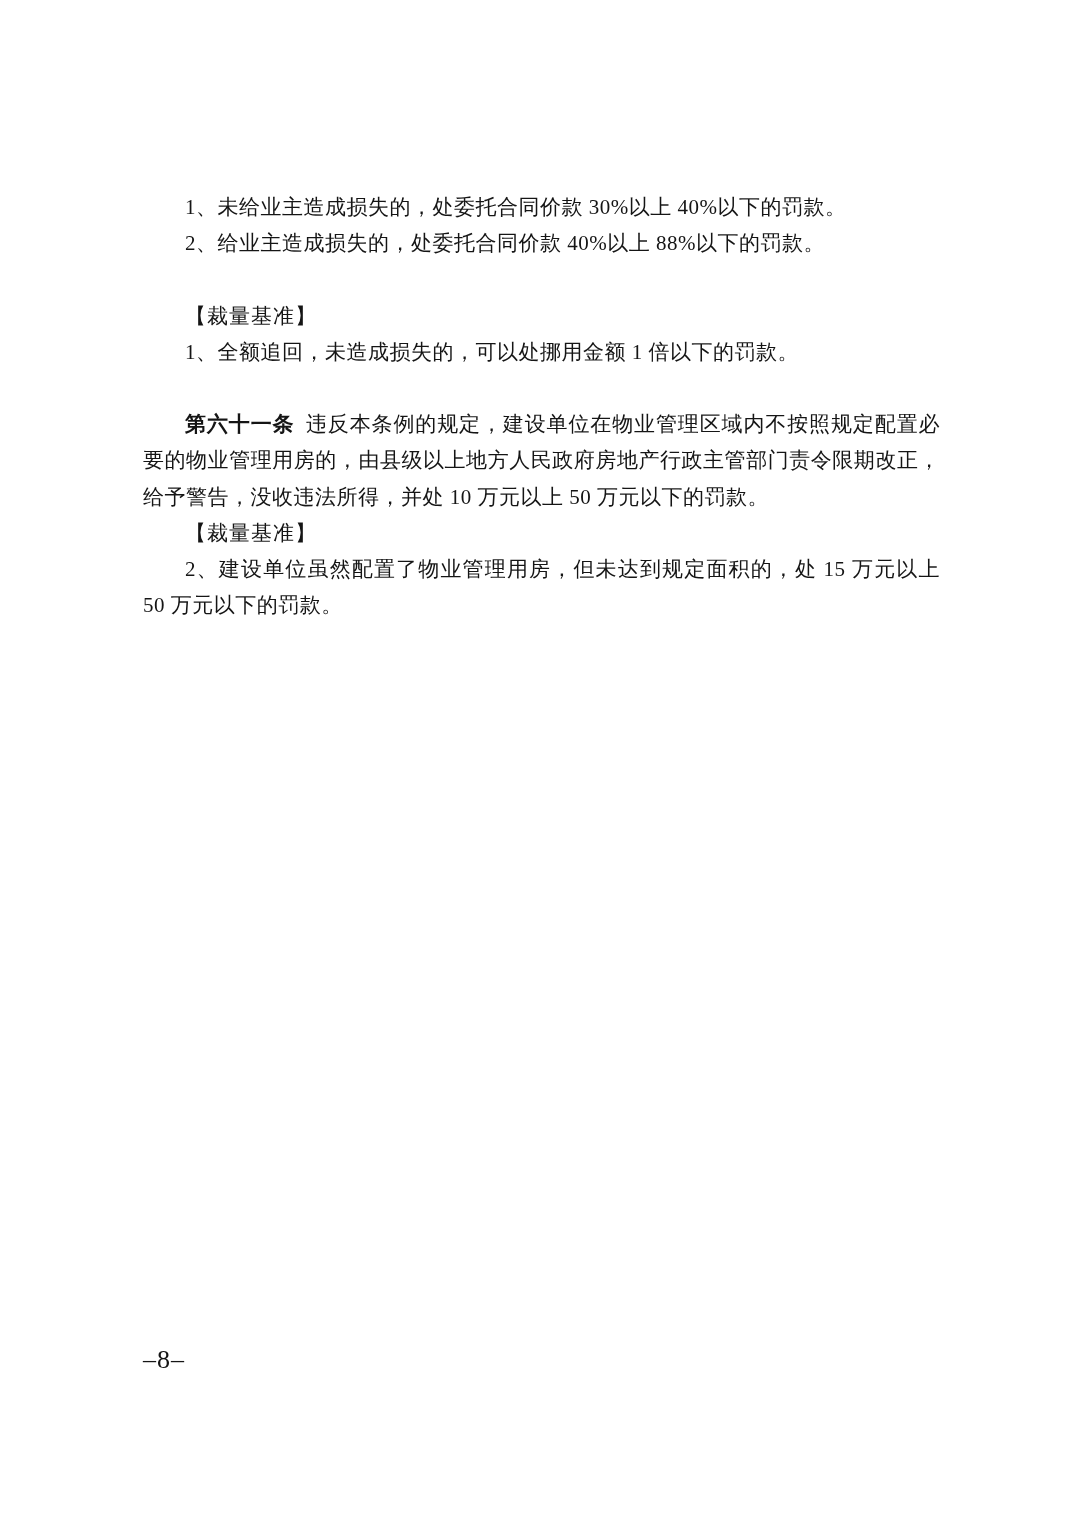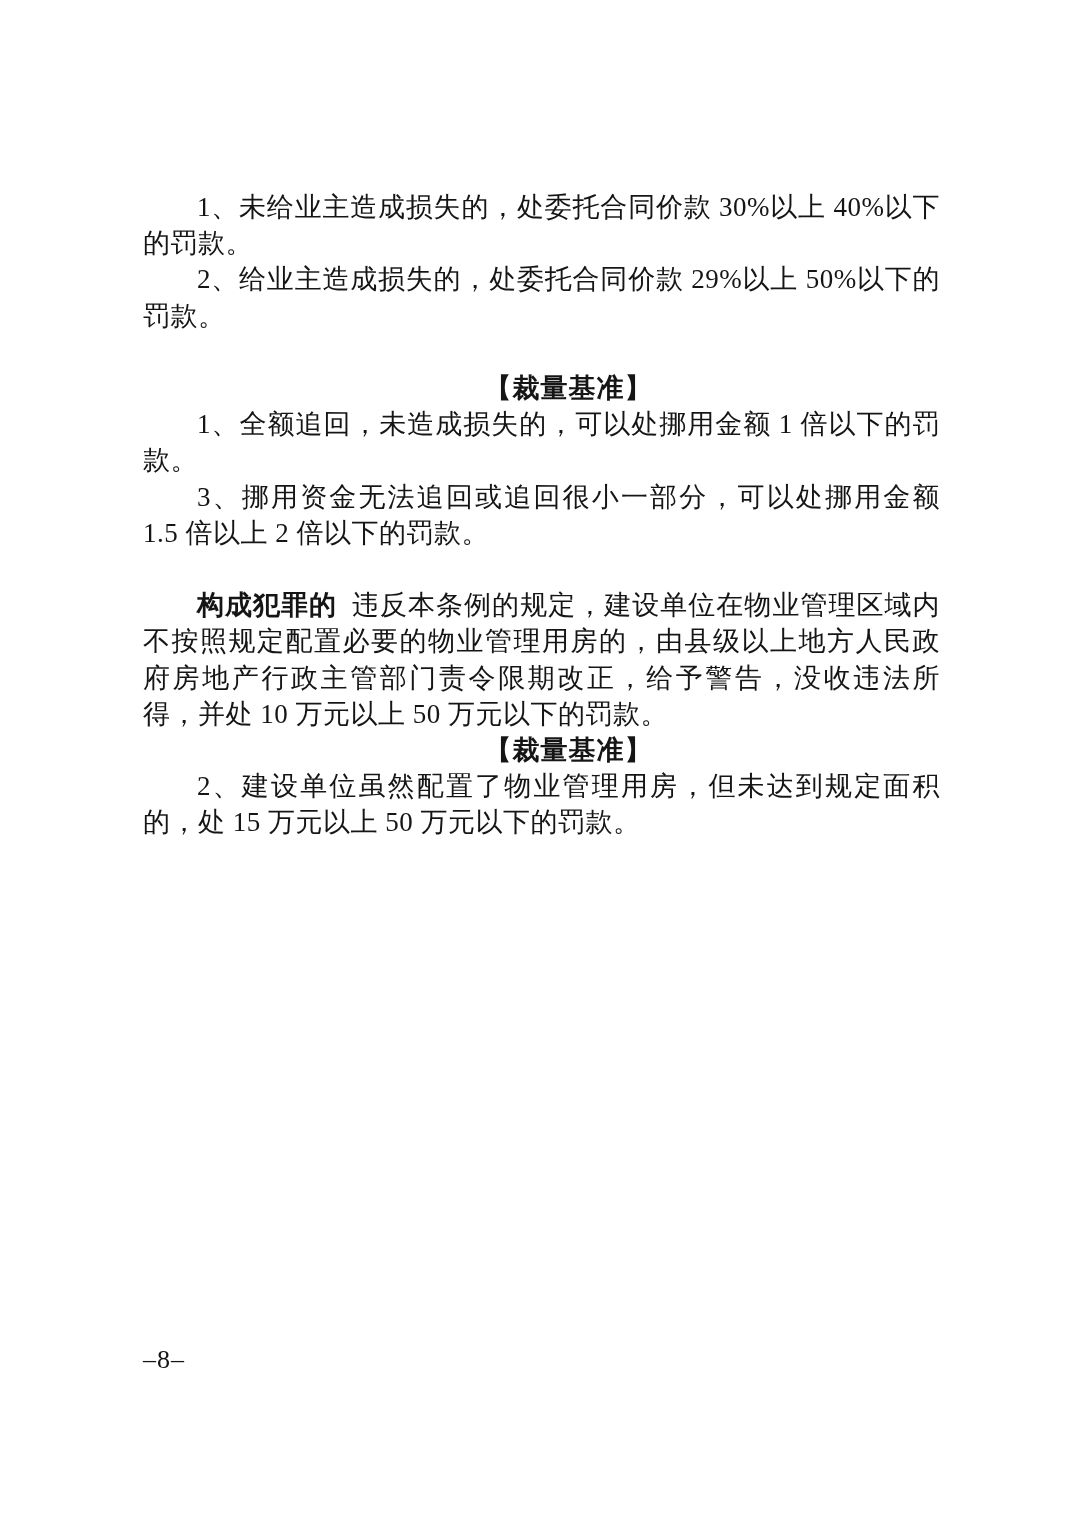--- a/index.html
+++ b/index.html
@@ -18,30 +18,30 @@
     color: #151515;
   }
   .content {
     position: absolute;
     left: 143px;
     top: 189px;
     width: 797px;
   }
   .para {
     margin: 0;
-    font-size: 27px;
+    font-size: 21px;
     line-height: 36.2px;
     text-align: justify;
     text-justify: inter-ideograph;
     text-indent: 2em;
     letter-spacing: 0.5px;
   }
   .para.heading {
-    font-weight: bold;
-    text-align: center;
+    font-weight: normal;
+    text-align: left;
     letter-spacing: 1px;
   }
   .article-label {
     font-weight: bold;
     margin-right: 0.55em;
   }
   .gap {
     height: 36.2px;
   }
   .page-number {
@@ -52,25 +52,24 @@
     line-height: 36px;
     letter-spacing: 1px;
   }
 </style>
 </head>
 <body>
 
 <div class="page">
   <div class="content" id="content">
       <p class="para item">1、未给业主造成损失的，处委托合同价款 30%以上 40%以下的罚款。</p>
-      <p class="para item">2、给业主造成损失的，处委托合同价款 29%以上 50%以下的罚款。</p>
+      <p class="para item">2、给业主造成损失的，处委托合同价款 40%以上 88%以下的罚款。</p>
       <div class="gap"></div>
       <p class="para heading">【裁量基准】</p>
       <p class="para item">1、全额追回，未造成损失的，可以处挪用金额 1 倍以下的罚款。</p>
-      <p class="para item">3、挪用资金无法追回或追回很小一部分，可以处挪用金额 1.5 倍以上 2 倍以下的罚款。</p>
       <div class="gap"></div>
-      <p class="para article"><span class="article-label">构成犯罪的</span>违反本条例的规定，建设单位在物业管理区域内不按照规定配置必要的物业管理用房的，由县级以上地方人民政府房地产行政主管部门责令限期改正，给予警告，没收违法所得，并处 10 万元以上 50 万元以下的罚款。</p>
+      <p class="para article"><span class="article-label">第六十一条</span>违反本条例的规定，建设单位在物业管理区域内不按照规定配置必要的物业管理用房的，由县级以上地方人民政府房地产行政主管部门责令限期改正，给予警告，没收违法所得，并处 10 万元以上 50 万元以下的罚款。</p>
       <p class="para heading">【裁量基准】</p>
       <p class="para item">2、建设单位虽然配置了物业管理用房，但未达到规定面积的，处 15 万元以上 50 万元以下的罚款。</p>
       <div class="gap"></div>
     </div>
   <div class="page-number">–8–</div>
 </div>
 
 </body></html>

